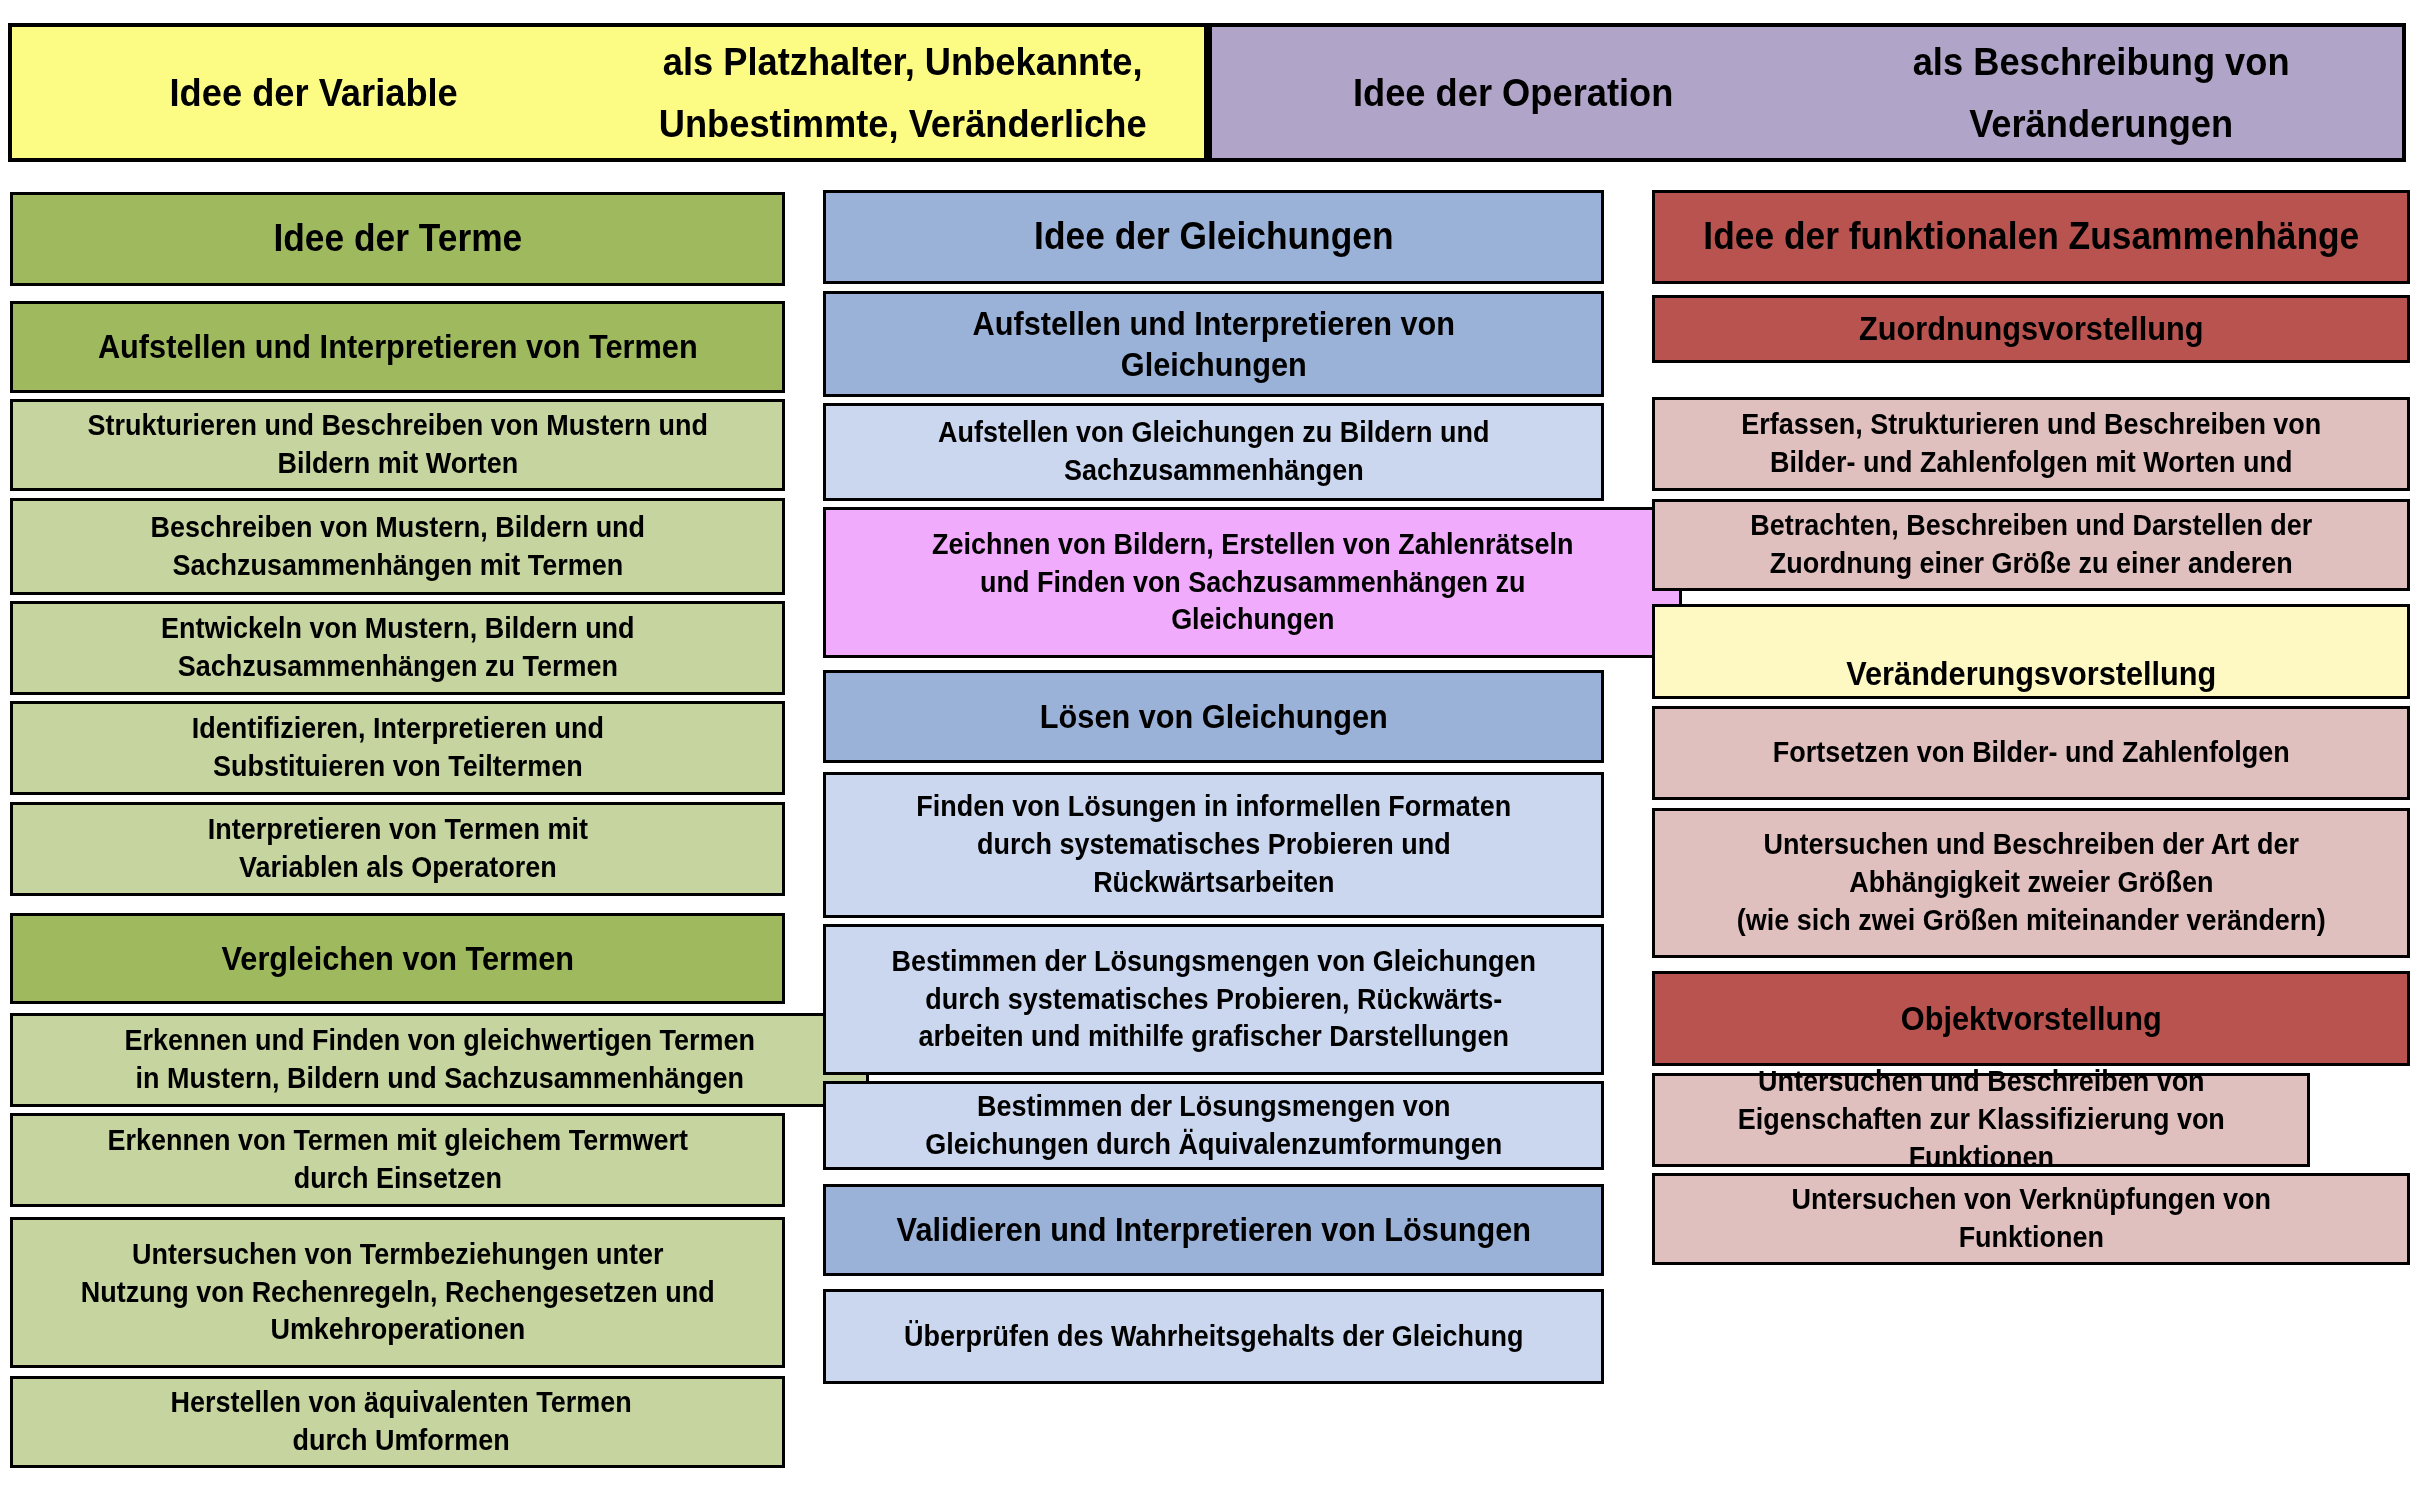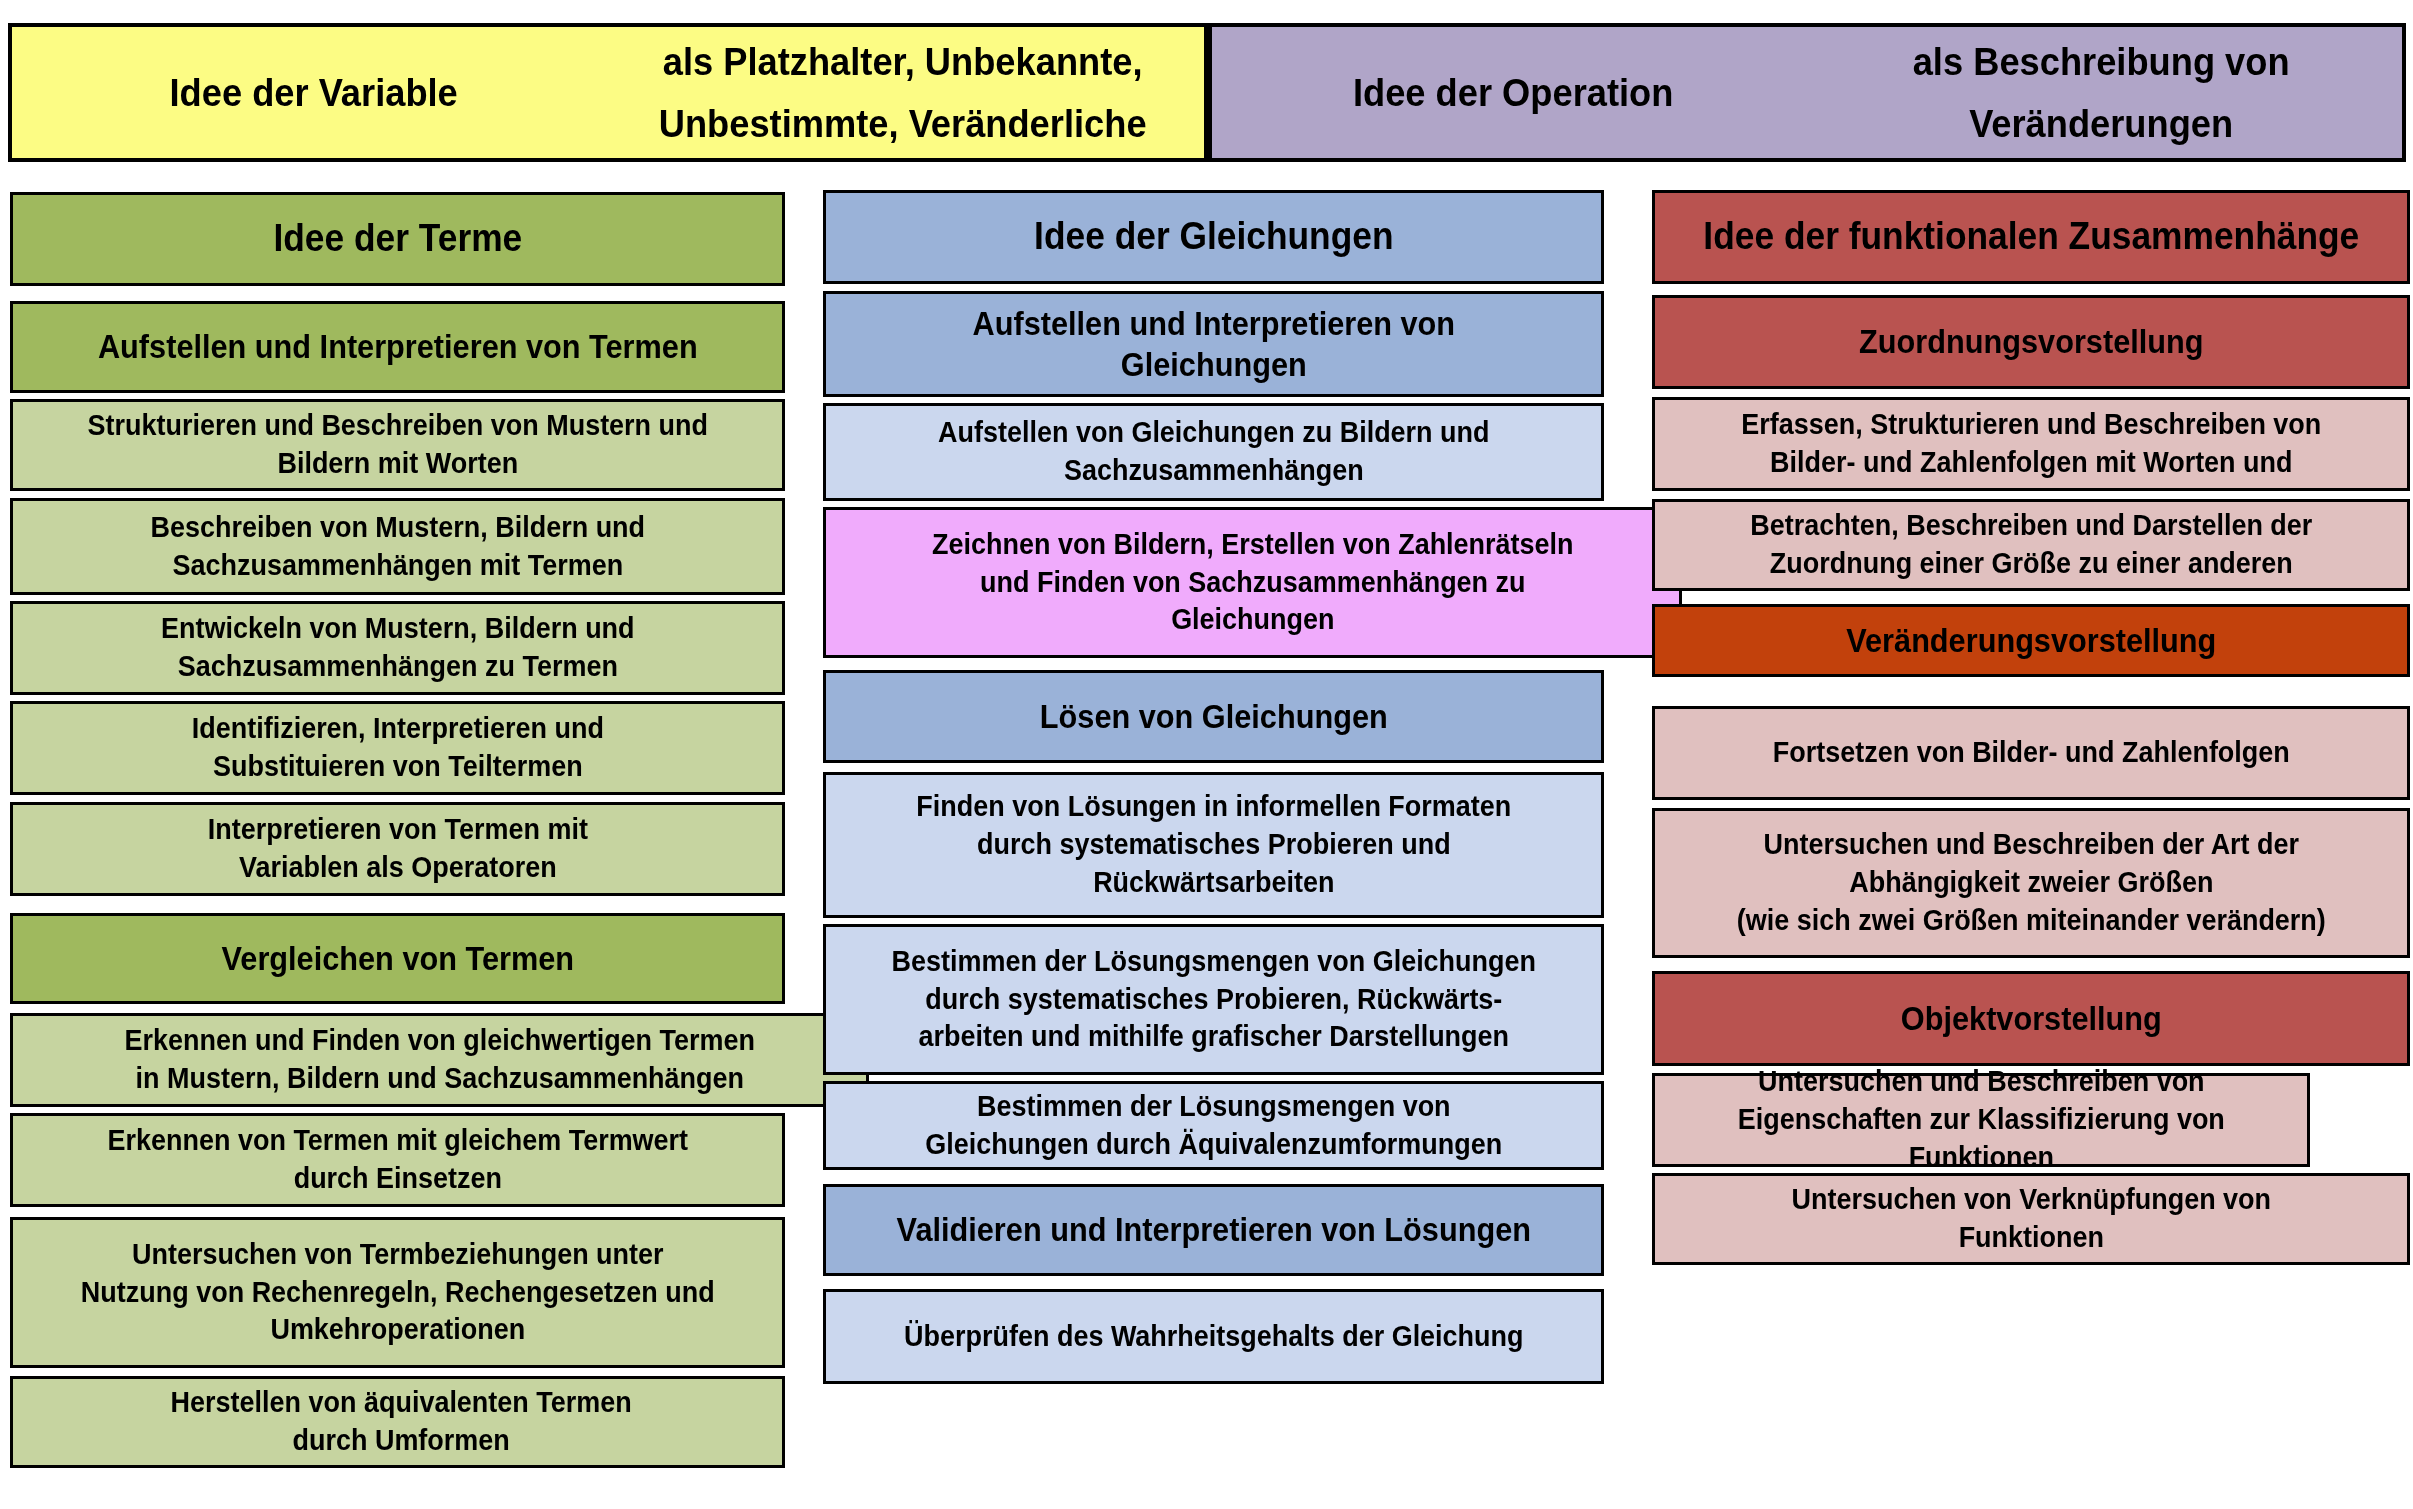--- a/index.html
+++ b/index.html
@@ -137,32 +137,32 @@
     </div>
     <div class="box subheader" style="left: 823px; top: 1184px; width: 781px; height: 92px; background: rgb(154, 178, 216);">
       <span class="txt">Validieren und Interpretieren von Lösungen</span>
     </div>
     <div class="box item" style="left: 823px; top: 1289px; width: 781px; height: 95px; background: rgb(203, 215, 238);">
       <span class="txt">Überprüfen des Wahrheitsgehalts der Gleichung</span>
     </div>
     <div class="box colheader" style="left: 1652px; top: 190px; width: 758px; height: 94px; background: rgb(185, 83, 80);">
       <span class="txt">Idee der funktionalen Zusammenhänge</span>
     </div>
-    <div class="box subheader" style="left: 1652px; top: 295px; width: 758px; height: 94px; background: rgb(185, 83, 80);">
+    <div class="box subheader" style="left: 1652px; top: 295px; width: 758px; height: 68px; background: rgb(185, 83, 80);">
       <span class="txt">Zuordnungsvorstellung</span>
     </div>
     <div class="box item" style="left: 1652px; top: 397px; width: 758px; height: 94px; background: rgb(224, 192, 191);">
       <span class="txt">Erfassen, Strukturieren und Beschreiben von
 Bilder- und Zahlenfolgen mit Worten und</span>
     </div>
     <div class="box item" style="left: 1652px; top: 499px; width: 758px; height: 92px; background: rgb(224, 192, 191);">
       <span class="txt">Betrachten, Beschreiben und Darstellen der
 Zuordnung einer Größe zu einer anderen</span>
     </div>
-    <div class="box subheader" style="left: 1652px; top: 604px; width: 758px; height: 73px; background: #c2410c;">
+    <div class="box subheader" style="left: 1652px; top: 604px; width: 758px; height: 95px; background: #fef9c3; align-items: flex-end;">
       <span class="txt">Veränderungsvorstellung</span>
     </div>
     <div class="box item" style="left: 1652px; top: 706px; width: 758px; height: 94px; background: rgb(224, 192, 191);">
       <span class="txt">Fortsetzen von Bilder- und Zahlenfolgen</span>
     </div>
     <div class="box item" style="left: 1652px; top: 808px; width: 758px; height: 150px; background: rgb(224, 192, 191);">
       <span class="txt">Untersuchen und Beschreiben der Art der
 Abhängigkeit zweier Größen
 (wie sich zwei Größen miteinander verändern)</span>
     </div>

